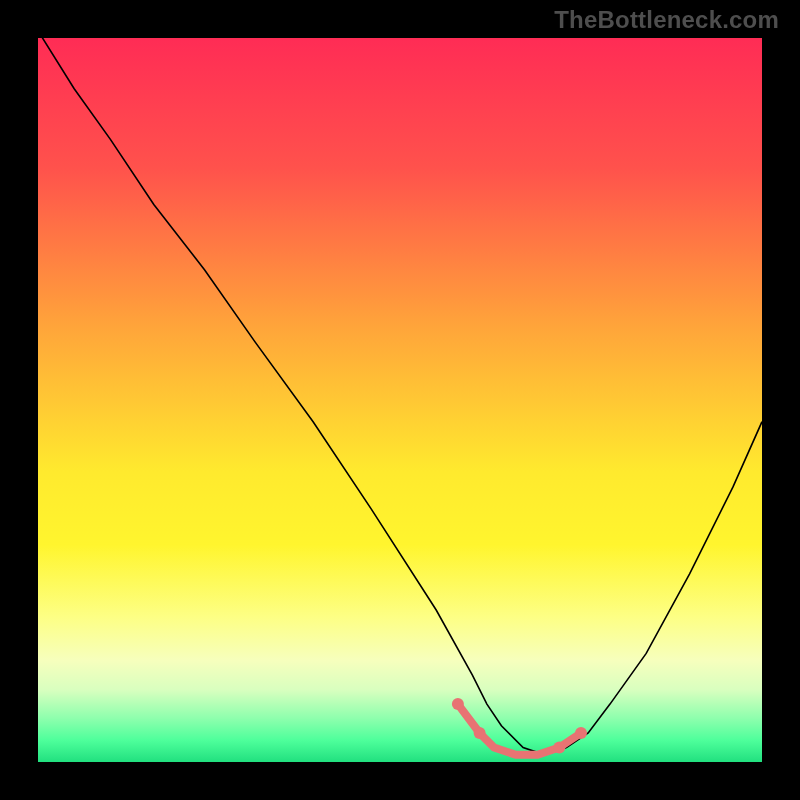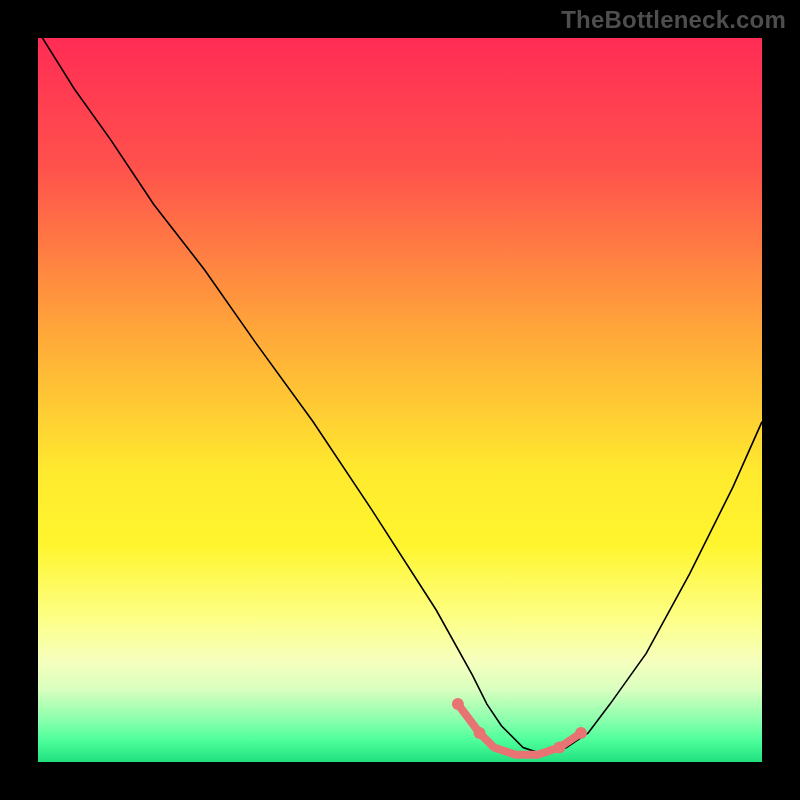--- a/index.html
+++ b/index.html
@@ -13,21 +13,21 @@
   }
   .frame {
     position: relative;
     width: 800px;
     height: 800px;
     background: #000;
   }
   .attribution {
     position: absolute;
     top: 6px;
-    right: 14px;
+    right: 21px;
     font-size: 24px;
     font-weight: 600;
     color: #4e4e4e;
     letter-spacing: 0.2px;
     z-index: 10;
   }
   .plot-area {
     position: absolute;
     left: 38px;
     top: 38px;

